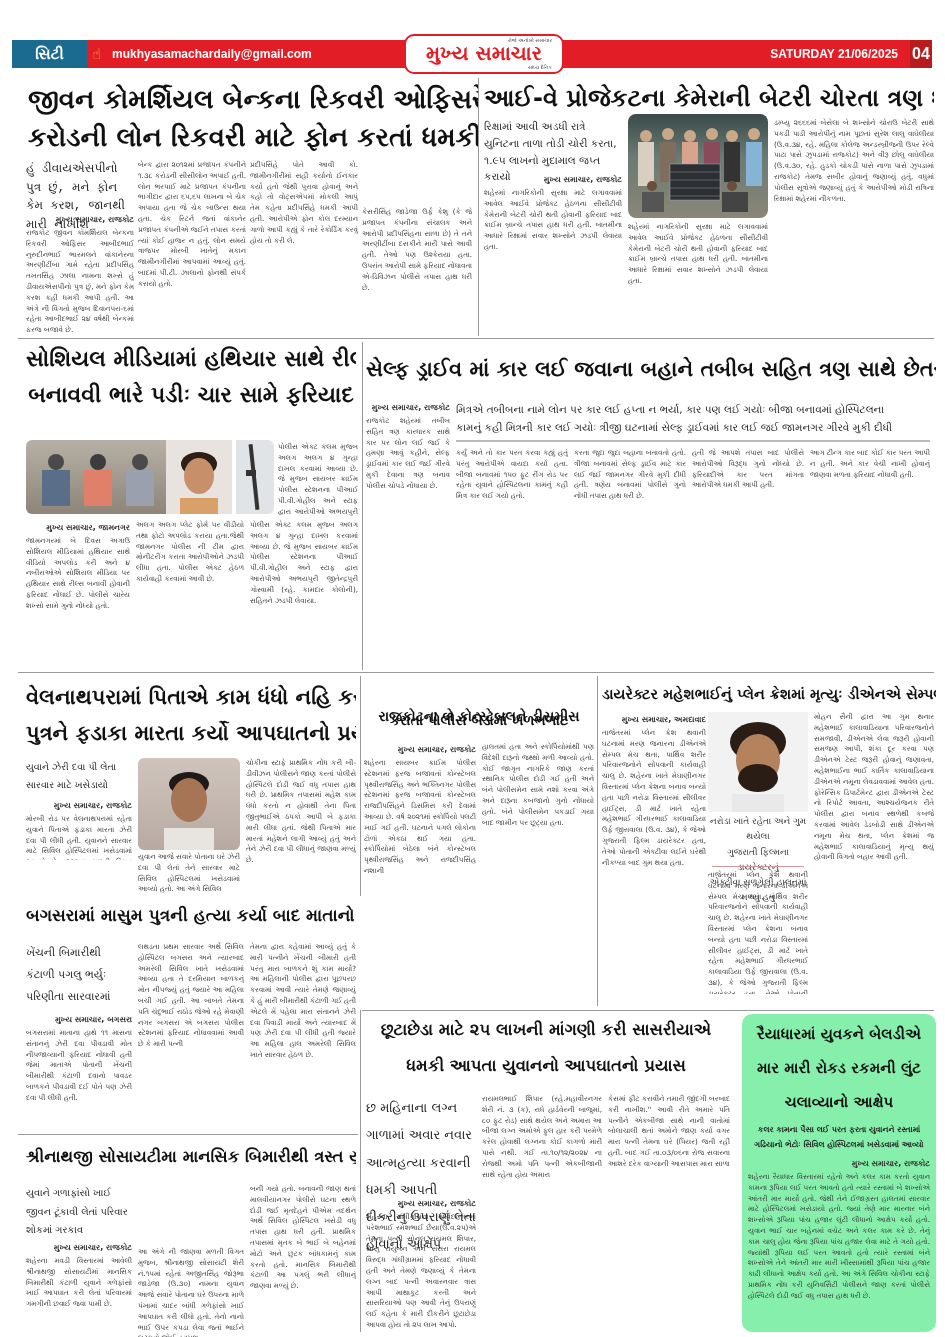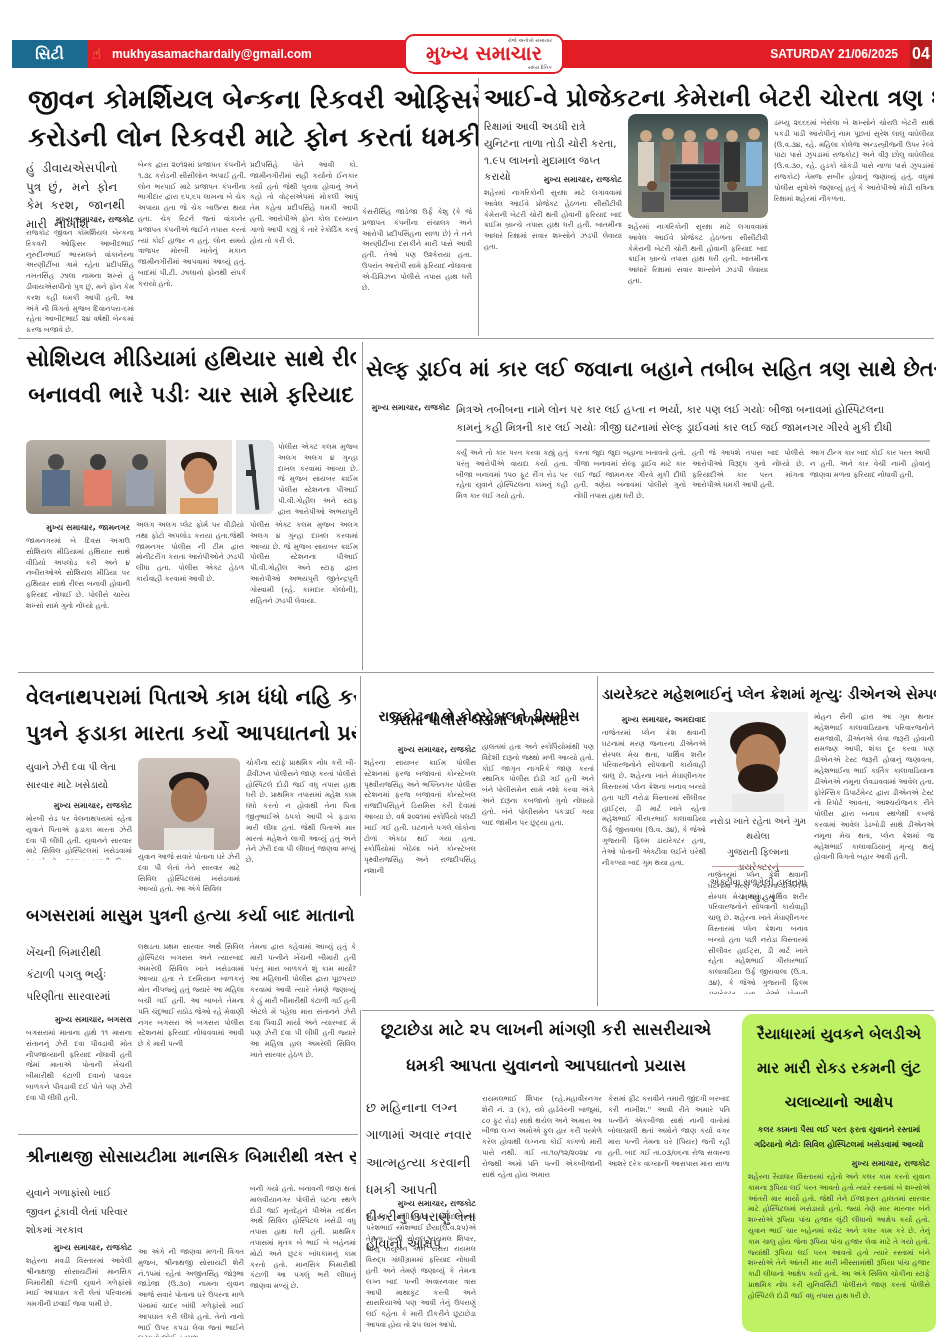--- a/index.html
+++ b/index.html
@@ -17,21 +17,21 @@
   .hdr-page { position: absolute; right: 0; top: 0; width: 22px; height: 28px; background: #b91c1c; color: #fff; font-weight: bold; font-size: 16px; line-height: 28px; text-align: center; font-family: "Liberation Sans", sans-serif; }
 
   .headline { position: absolute; font-weight: bold; color: #111; white-space: nowrap; overflow: hidden; }
   .sub { position: absolute; font-size: 14px; color: #222; line-height: 1.55; }
   .byline { font-weight: bold; font-size: 8px; text-align: right; margin: 2px 0; }
   .col { position: absolute; font-size: 7.2px; line-height: 1.5; color: #333; text-align: justify; overflow: hidden; }
   .vline { position: absolute; width: 1px; background: #999; }
   .hline { position: absolute; height: 1px; background: #999; }
   .photo { position: absolute; border-radius: 8px; overflow: hidden; }
   .caption { position: absolute; font-size: 9px; color: #333; text-align: center; line-height: 1.7; }
-  .boxed { position: absolute; background: #bef264; border-radius: 10px; }
+  .boxed { position: absolute; background: #86efac; border-radius: 10px; }
 </style>
 </head>
 <body>
 
 <div class="hdr">
   <div class="hdr-section">સિટી</div>
   <span class="hdr-hand">☝</span>
   <div class="hdr-email">mukhyasamachardaily@gmail.com</div>
   <div class="logo">
     <span class="logo-tag">રોજે અનોખો સમાચાર</span>
@@ -136,20 +136,21 @@
   </div>
   <div class="col" style="left:136px;top:520px;width:108px;height:150px;">અલગ અલગ પ્લેટ ફોર્મ પર વીડીયો તથા ફોટો અપલોડ કરાયા હતા.જેથી જામનગર પોલીસ ની ટીમ દ્વારા મોનીટરીંગ કરાતા આરોપીઓને ઝડપી લીધા હતા. પોલીસ એક્ટ હેઠળ કાર્યવાહી કરવામાં આવી છે.</div>
   <div class="col" style="left:250px;top:520px;width:108px;height:150px;">પોલીસ એક્ટ કલમ મુજબ અલગ અલગ ૪ ગુન્હા દાખલ કરવામાં આવ્યા છે. જે મુજબ સાયબર ક્રાઈમ પોલીસ સ્ટેશનના પીઆઈ પી.વી.ગોહીલ અને સ્ટાફ દ્વારા આરોપીઓ અભયપુરી જીતેન્દ્રપુરી ગોસ્વામી (રહે. કામદાર કોલોની), સહિતને ઝડપી લેવાયા.</div>
 </div>
 <div class="vline" style="left:362px;top:342px;height:328px;"></div>
 
 <div>
   <div class="headline" style="left:366px;top:352px;width:570px;font-size:21px;line-height:34px;">સેલ્ફ ડ્રાઈવ માં કાર લઈ જવાના બહાને તબીબ સહિત ત્રણ સાથે છેતરપિંડી</div>
   <div class="col" style="left:366px;top:400px;width:84px;height:268px;">
     <div class="byline">મુખ્ય સમાચાર, રાજકોટ</div>
+    <div>રાજકોટ શહેરમાં તબીબ સહિત ત્રણ કારધારક સાથે કાર પર લોન લઈ જઈ કે હમણા આવું કહીને, સેલ્ફ ડ્રાઈવમાં કાર લઈ જઈ ગીરવે મુકી દેવાના ત્રણ બનાવ પોલીસ ચોપડે નોંધાયા છે.</div>
   </div>
   <div class="sub" style="left:456px;top:400px;width:480px;font-size:10.5px;line-height:1.75;">
     <div>મિત્રએ તબીબના નામે લોન પર કાર લઈ હપ્તા ન ભર્યા, કાર પણ લઈ ગયોઃ બીજા બનાવમાં હોસ્પિટલના</div>
     <div>કામનું કહી મિત્રની કાર લઈ ગયોઃ ત્રીજી ઘટનામાં સેલ્ફ ડ્રાઈવમાં કાર લઈ જઈ જામનગર ગીરવે મુકી દીધી</div>
   </div>
   <div class="hline" style="left:456px;top:440px;width:474px;background:#bbb;height:2px;"></div>
   <div class="col" style="left:456px;top:448px;width:112px;height:220px;">કર્યું અને તો કાર પરત કરવા કહ્યું હતું પરંતુ આરોપીએ વાયદા કર્યા હતા. બીજા બનાવમાં ૧૫૦ ફૂટ રીંગ રોડ પર રહેતા યુવાને હોસ્પિટલના કામનું કહી મિત્ર કાર લઈ ગયો હતો.</div>
   <div class="col" style="left:574px;top:448px;width:112px;height:220px;">કરતા જુદા જુદા બહાના બતાવતો હતો. ત્રીજા બનાવમાં સેલ્ફ ડ્રાઈવ માટે કાર લઈ જઈ જામનગર ગીરવે મુકી દીધી હતી. ત્રણેય બનાવમાં પોલીસે ગુનો નોંધી તપાસ હાથ ધરી છે.</div>
   <div class="col" style="left:692px;top:448px;width:112px;height:220px;">હતી જે આપશે તપાસ બાદ પોલીસે આરોપીઓ વિરૂદ્ધ ગુનો નોંધ્યો છે. ફરિયાદીએ કાર પરત માંગતા આરોપીએ ધમકી આપી હતી.</div>
   <div class="col" style="left:810px;top:448px;width:120px;height:220px;">આગ ટીન્ગ કાર બાદ કોઈ કાર પરત આપી ન હતી. અને કાર વેચી નાખી હોવાનું જાણવા મળતા ફરિયાદ નોંધાવી હતી.</div>

